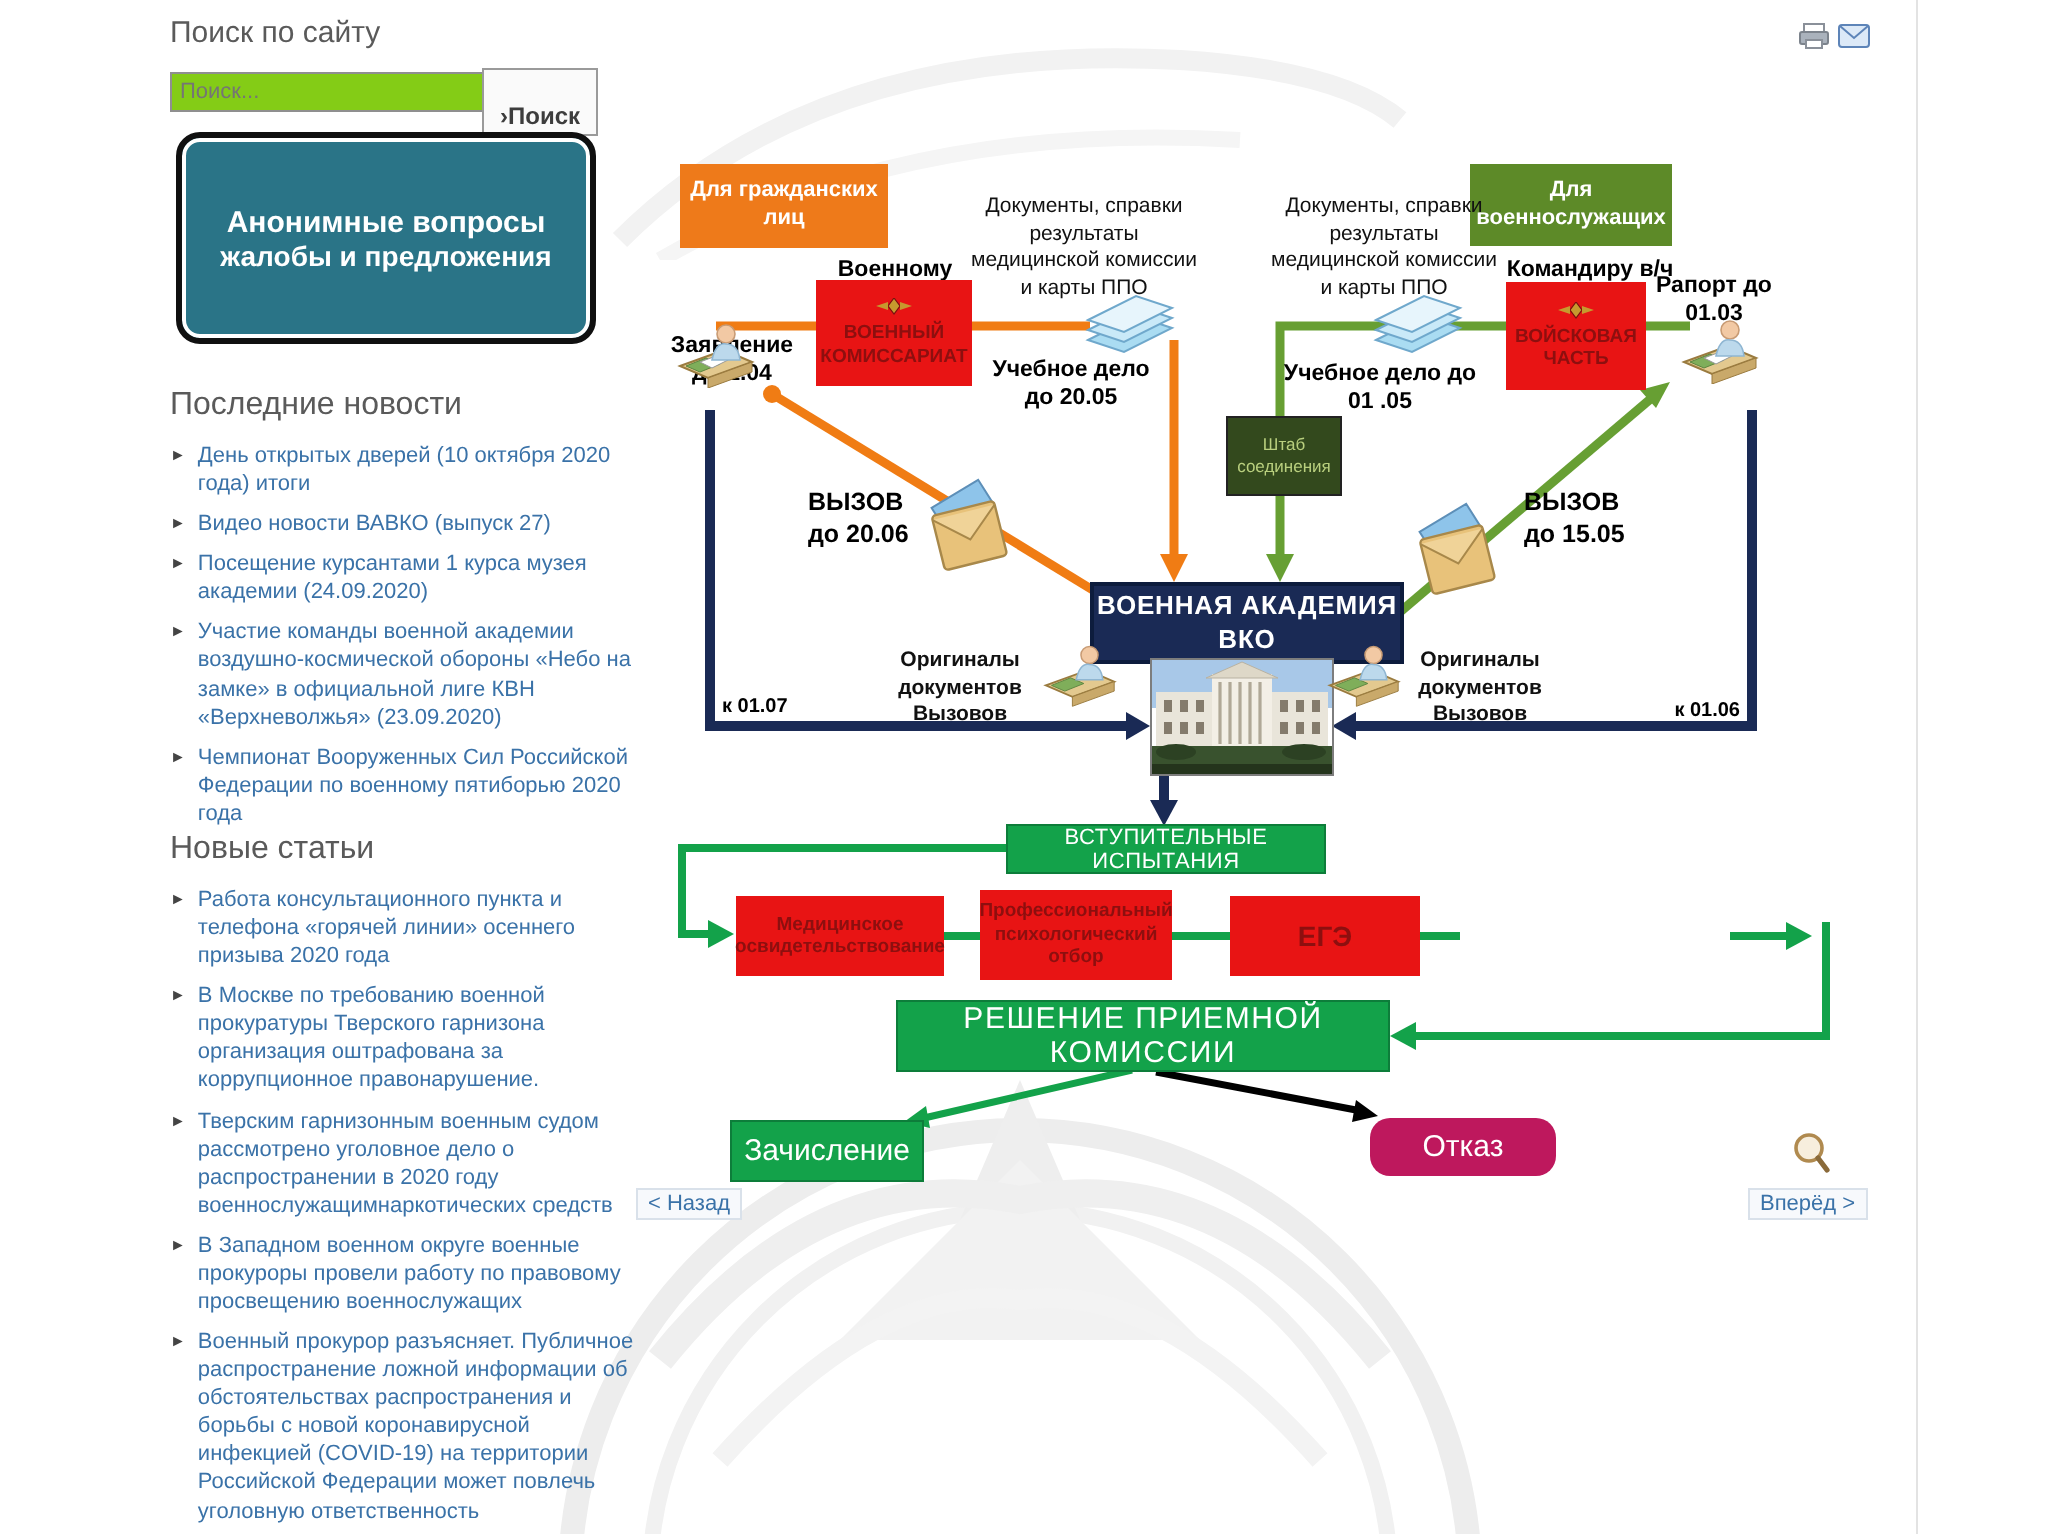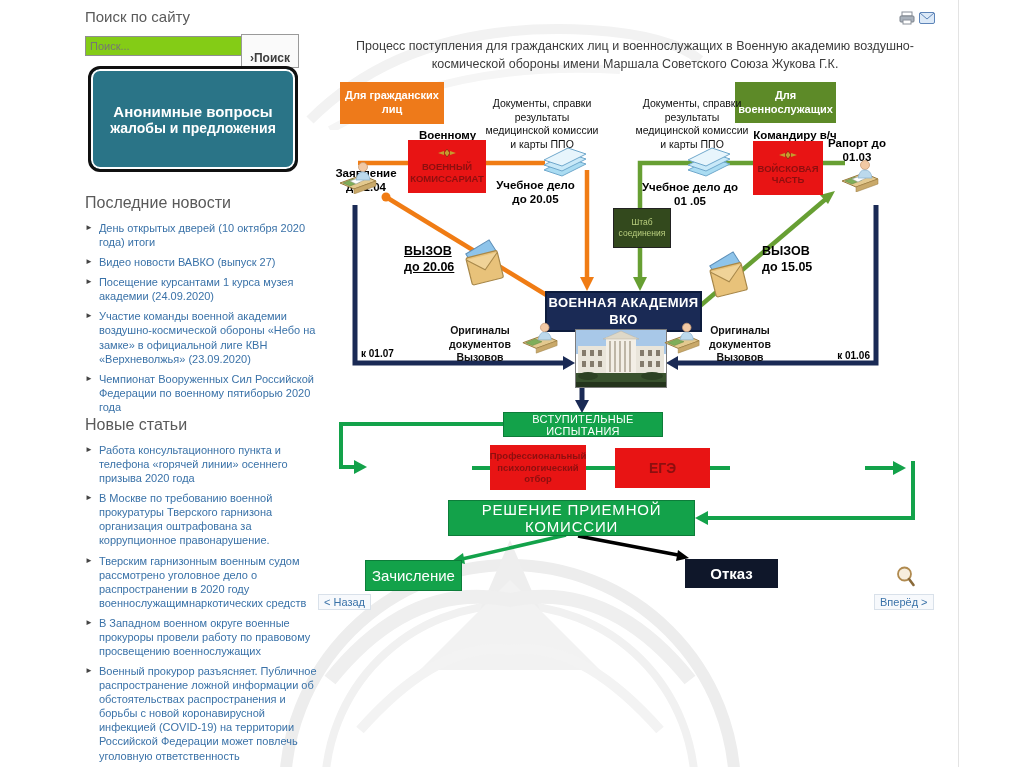--- a/index.html
+++ b/index.html
@@ -29,22 +29,22 @@
   .gbox{background:#5d8a28;color:#fff;font-weight:bold;font-size:11px;text-align:center;
       display:flex;align-items:center;justify-content:center;line-height:1.25;}
   .rbox{background:#e81414;color:#8d0f0f;font-weight:bold;text-align:center;
       display:flex;flex-direction:column;align-items:center;justify-content:center;line-height:1.2;}
   .navybox{background:#1a2a55;border:2px solid #0d1c3d;color:#fff;font-weight:bold;font-size:13px;
       text-align:center;display:flex;align-items:center;justify-content:center;line-height:1.25;letter-spacing:.4px;}
   .hqbox{background:#33491d;border:1px solid #222;color:#b9cf7e;font-size:8.5px;text-align:center;
       display:flex;align-items:center;justify-content:center;line-height:1.3;}
   .greenbox{background:#13a24a;border:1px solid #0d7d3a;color:#fff;font-weight:normal;text-align:center;
       display:flex;align-items:center;justify-content:center;}
-  .blackbox{background:#0f172a;color:#fff;font-weight:bold;text-align:center;
-      display:flex;align-items:center;justify-content:center;}
+  .blackbox{background:#be185d;color:#fff;font-weight:normal;text-align:center;
+      display:flex;align-items:center;justify-content:center;border-radius:10px;}
   .lbl{font-weight:bold;color:#000;line-height:1.25;}
   .small-doc{font-size:10.5px;color:#111;text-align:center;line-height:1.3;}
   .navchip{font-size:11px;color:#3a72a8;border:1px solid #d9e1ea;background:#f7f9fc;
       padding:1px 5px;cursor:pointer;}
   .photo{border:1px solid #7d7d7d;}
   svg{display:block;}
 </style>
 </head>
 <body>
 
@@ -160,21 +160,20 @@
     <polygon points="893,461 893,475 906,468" fill="#13a24a"></polygon>
     <path d="M913 461 L913 518 L708 518" stroke="#13a24a" stroke-width="4" fill="none"></path>
     <polygon points="708,511 708,525 695,518" fill="#13a24a"></polygon>
     <path d="M566 535 L462 559" stroke="#13a24a" stroke-width="3.5" fill="none"></path>
     <polygon points="452,561 465,564 463,553" fill="#13a24a"></polygon>
 
     <path d="M578 536 L678 555" stroke="#000" stroke-width="3.5" fill="none"></path>
     <polygon points="689,558 676,561 678,550" fill="#000"></polygon>
   </svg>
 
-  <div class="abs dtitle" style="left:340px;top:38px;width:590px;">Процесс поступления для гражданских лиц и военнослужащих в Военную академию воздушно-космической обороны имени Маршала Советского Союза Жукова Г.К.</div>
 
   <div class="abs obox" style="left:340px;top:82px;width:104px;height:42px;">Для гражданских лиц</div>
   <div class="abs gbox" style="left:735px;top:82px;width:101px;height:41px;">Для военнослужащих</div>
 
   <div class="abs small-doc" style="left:484px;top:97px;width:116px;">Документы, справки результаты медицинской комиссии и карты ППО</div>
   <div class="abs small-doc" style="left:634px;top:97px;width:116px;">Документы, справки результаты медицинской комиссии и карты ППО</div>
 
   <div class="abs lbl" style="left:390px;top:128px;width:115px;font-size:11.5px;text-align:center;">Военному комиссару</div>
   <div class="abs lbl" style="left:334px;top:136px;width:64px;font-size:11.5px;text-align:center;margin-top:30px;">Заявление до 1.04</div>
 
@@ -227,21 +226,21 @@
 
   <svg class="abs" style="left:684px;top:144px;" width="50" height="40" viewBox="0 0 50 40">
     <polygon points="4,26 28,14 46,20 22,32" fill="#aadcf2" stroke="#6fa8cc" stroke-width="1"></polygon>
     <polygon points="4,21 28,9 46,15 22,27" fill="#c9e9f8" stroke="#6fa8cc" stroke-width="1"></polygon>
     <polygon points="4,16 28,4 46,10 22,22" fill="#e7f5fc" stroke="#6fa8cc" stroke-width="1"></polygon>
   </svg>
   <div class="abs lbl" style="left:640px;top:180px;width:100px;font-size:11.5px;text-align:center;">Учебное дело до 01 .05</div>
 
   <div class="abs hqbox" style="left:613px;top:208px;width:56px;height:38px;">Штаб соединения</div>
 
-  <div class="abs lbl" style="left:404px;top:244px;width:64px;font-size:12.5px;text-decoration:underline;">ВЫЗОВ до 20.06</div>
+  <div class="abs lbl" style="left:404px;top:244px;width:64px;font-size:12.5px;">ВЫЗОВ до 20.06</div>
 
   <svg class="abs" style="left:464px;top:236px;transform:rotate(-14deg);" width="38" height="50" viewBox="0 0 38 50">
     <polygon points="4,14 30,6 34,18 8,26" fill="#8ec4ea" stroke="#5d8fb8" stroke-width="1"></polygon>
     <rect x="3" y="18" width="32" height="28" rx="2" fill="#e8c27a" stroke="#a8884a" stroke-width="1.2"></rect>
     <path d="M3 20 L19 34 L35 20" fill="#f0d398" stroke="#a8884a" stroke-width="1"></path>
   </svg>
 
   <div class="abs lbl" style="left:762px;top:244px;width:66px;font-size:12.5px;">ВЫЗОВ до 15.05</div>
 
   <svg class="abs" style="left:708px;top:248px;transform:rotate(-14deg);" width="38" height="50" viewBox="0 0 38 50">
@@ -300,20 +299,21 @@
     <circle cx="25" cy="7" r="4.5" fill="#f2c9a4" stroke="#c89b74" stroke-width="0.8"></circle>
     <path d="M18 20 Q20 11 25 12 Q31 12 32 20 Z" fill="#bcd9ec" stroke="#8fb6d2" stroke-width="0.8"></path>
   </svg>
   <div class="abs lbl small-doc" style="left:700px;top:324px;width:80px;font-weight:bold;">Оригиналы документов Вызовов</div>
 
   <div class="abs lbl" style="left:361px;top:348px;font-size:10px;">к 01.07</div>
   <div class="abs lbl" style="left:822px;top:350px;width:48px;font-size:10px;text-align:right;">к 01.06</div>
 
   <div class="abs greenbox" style="left:503px;top:412px;width:158px;height:23px;font-size:11px;letter-spacing:.3px;">ВСТУПИТЕЛЬНЫЕ ИСПЫТАНИЯ</div>
 
+  <div class="abs rbox" style="left:368px;top:448px;width:104px;height:40px;font-size:9.5px;padding:0 2px;box-sizing:border-box;">Медицинское освидетельствование</div>
   <div class="abs rbox" style="left:490px;top:445px;width:96px;height:45px;font-size:9.5px;padding:0 2px;box-sizing:border-box;">Профессиональный психологический отбор</div>
   <div class="abs rbox" style="left:615px;top:448px;width:95px;height:40px;font-size:14px;">ЕГЭ</div>
 
   <div class="abs greenbox" style="left:448px;top:500px;width:245px;height:34px;font-size:15px;letter-spacing:.8px;">РЕШЕНИЕ  ПРИЕМНОЙ КОМИССИИ</div>
 
   <div class="abs greenbox" style="left:365px;top:560px;width:95px;height:29px;font-size:15px;">Зачисление</div>
   <div class="abs blackbox" style="left:685px;top:559px;width:93px;height:29px;font-size:15px;">Отказ</div>
 
   <svg class="abs" style="left:895px;top:565px;cursor:pointer;" width="22" height="24" viewBox="0 0 22 24">
     <circle cx="9.5" cy="9" r="6.5" fill="#f7eedd" stroke="#b08a4f" stroke-width="1.8"></circle>

